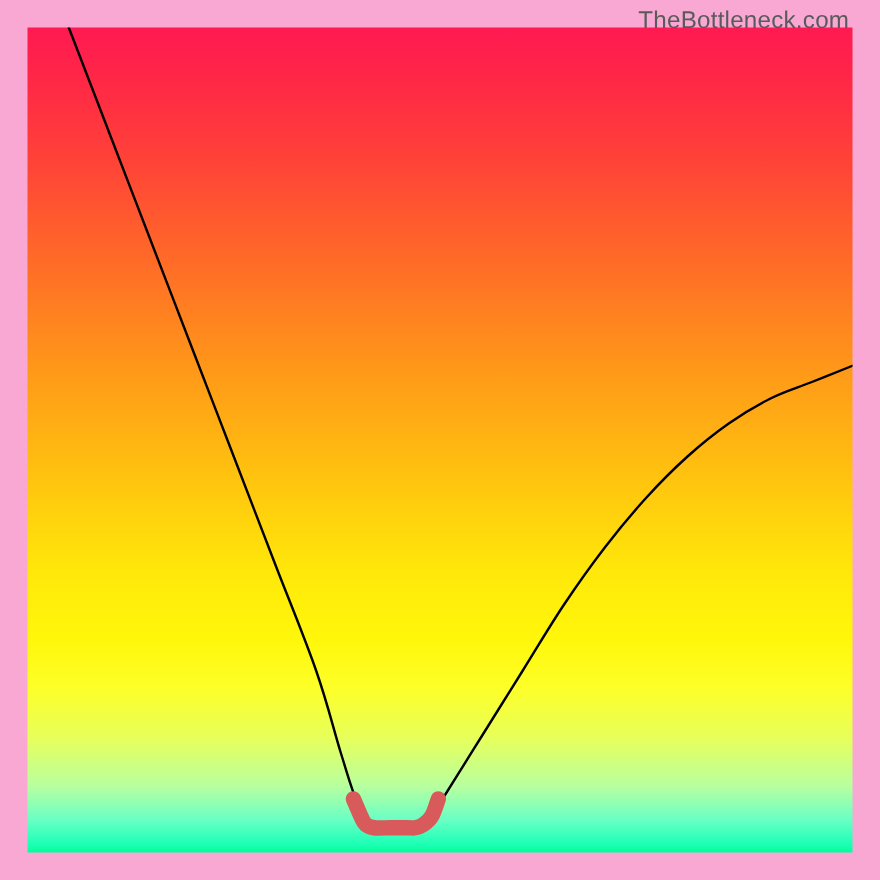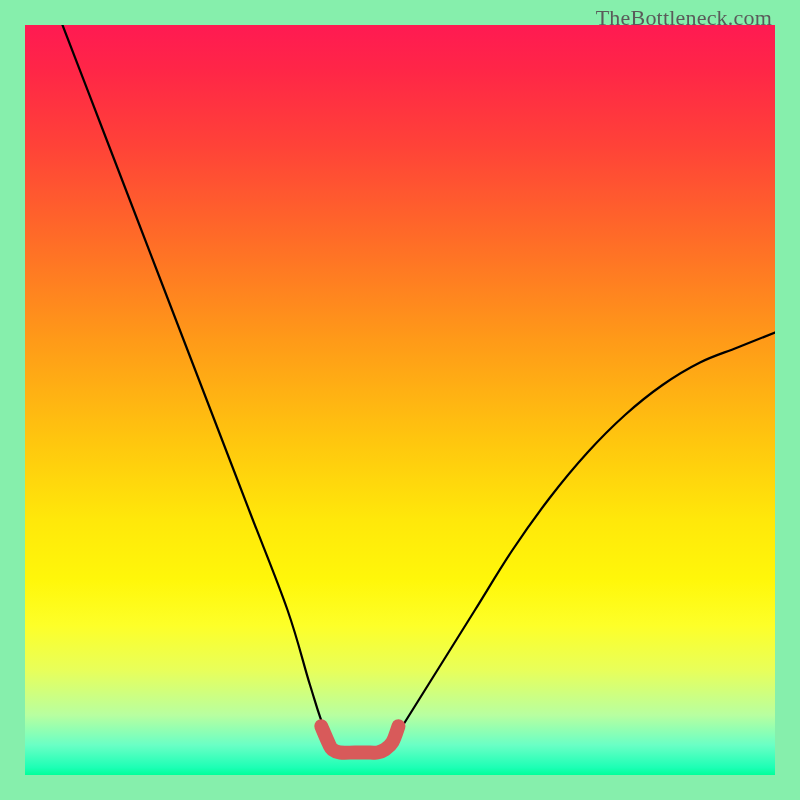--- a/index.html
+++ b/index.html
@@ -8,22 +8,21 @@
     width: 800px;
     height: 800px;
     overflow: hidden;
     background: #000;
     font-family: Arial, Helvetica, sans-serif;
   }
   .frame {
     position: relative;
     width: 800px;
     height: 800px;
-    background: #86efac;
-    font-family: Liberation Serif, serif;
+    background: #f9a8d4;
   }
   .plot {
     position: absolute;
     left: 25px;
     top: 25px;
     width: 750px;
     height: 750px;
     background: linear-gradient(to bottom,
       #ff1a52 0%,
       #ff2647 6%,

